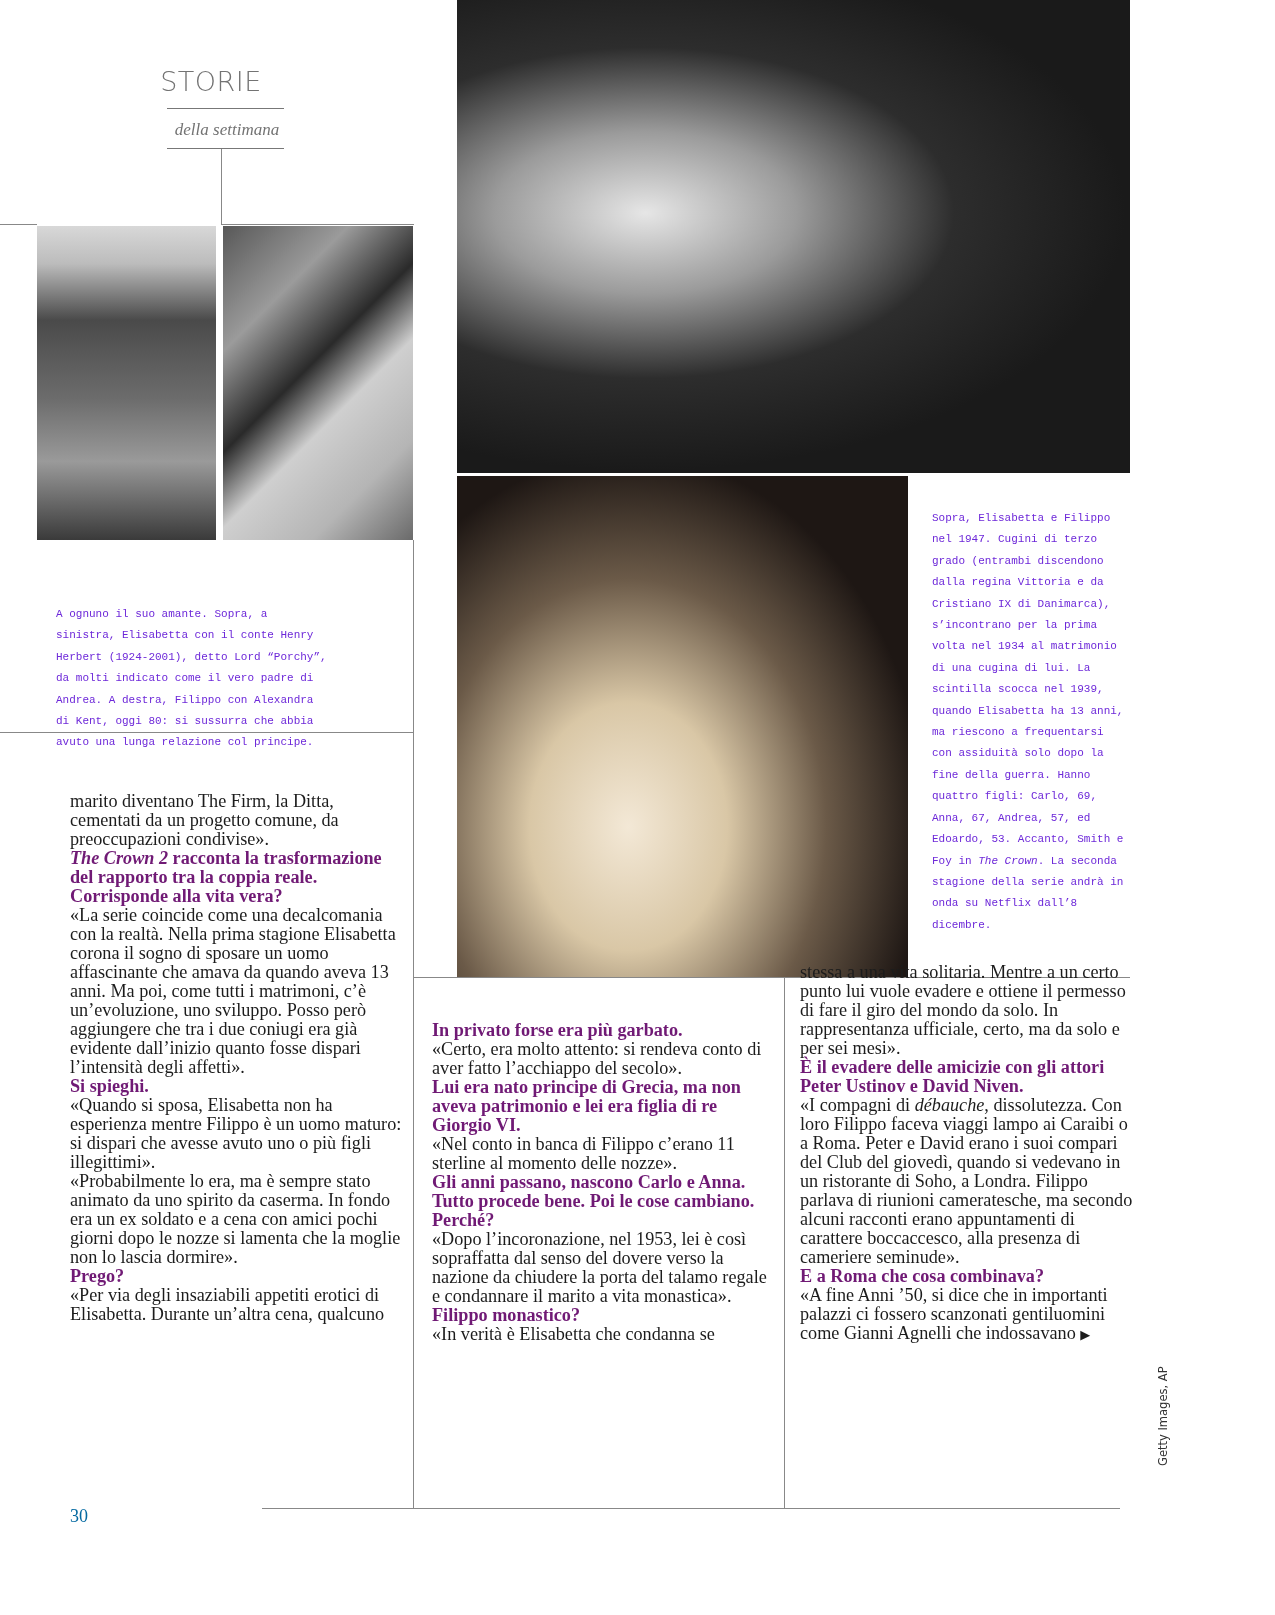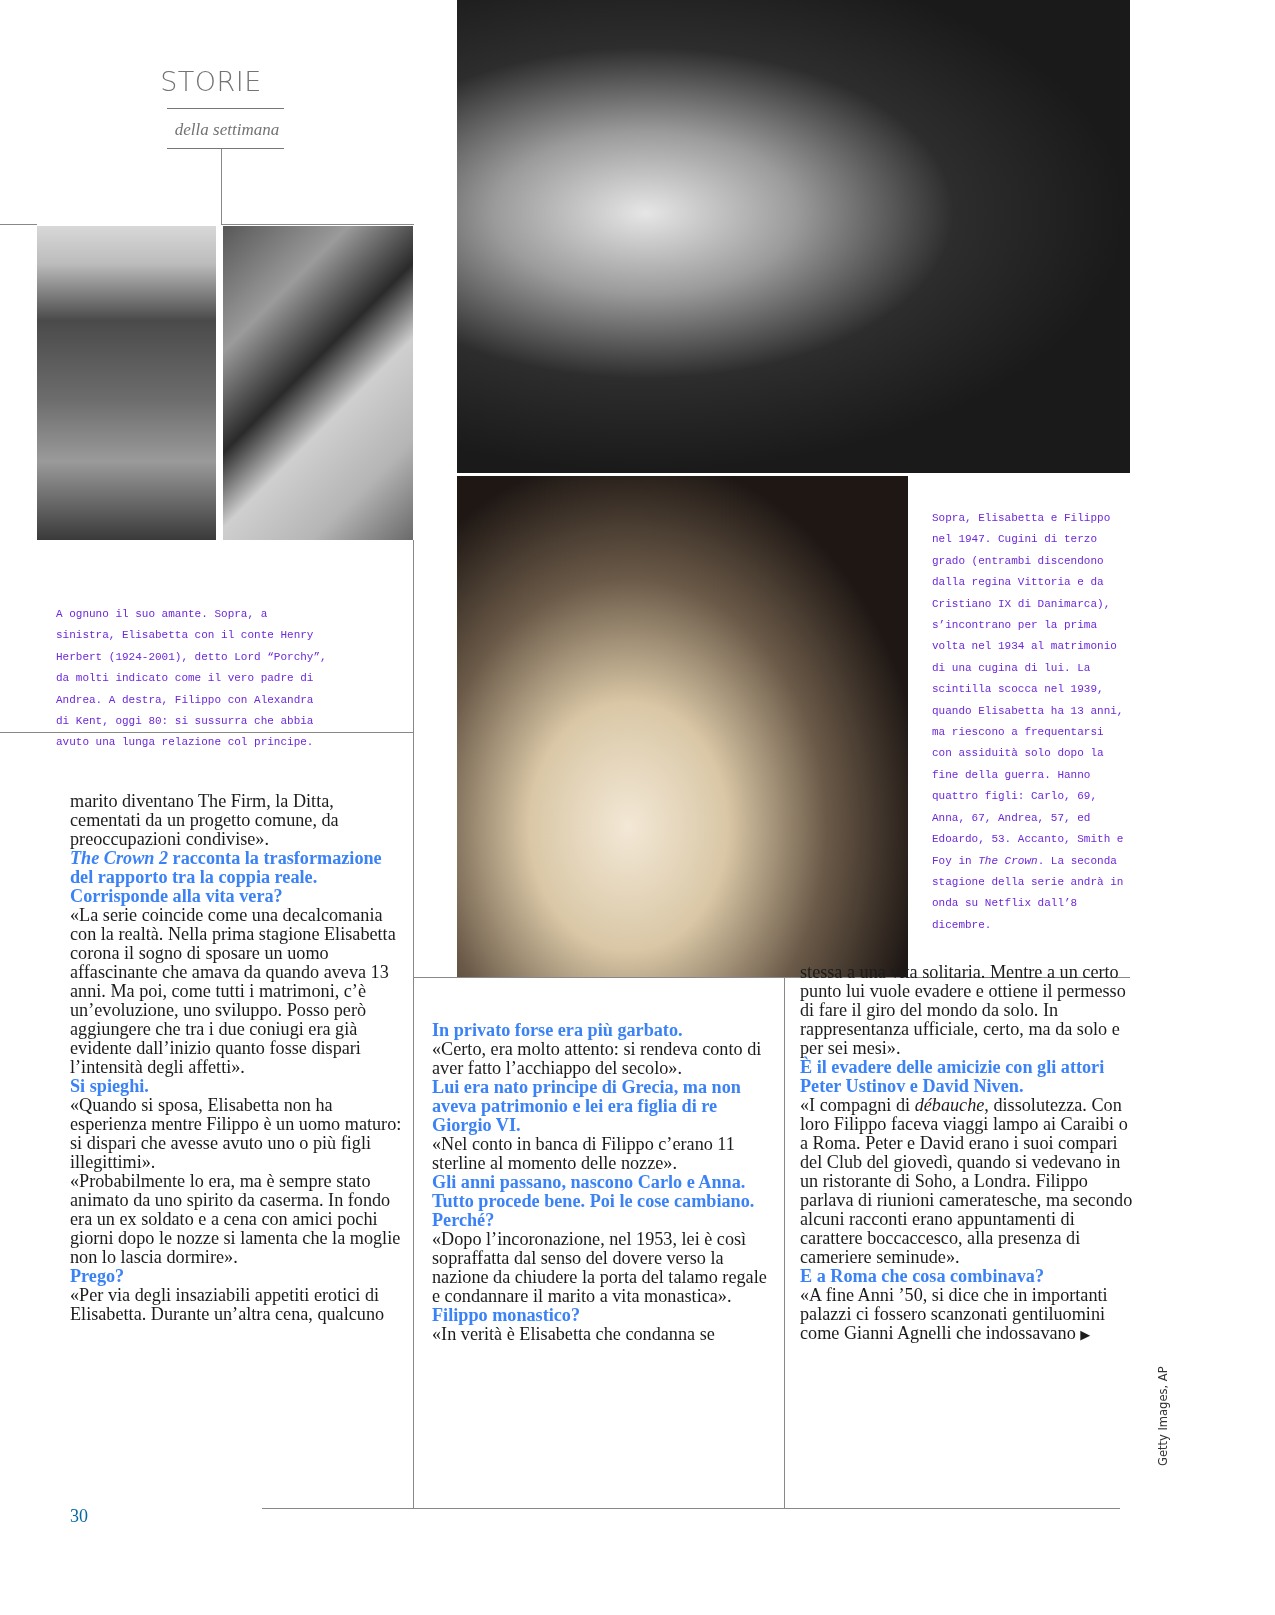--- a/index.html
+++ b/index.html
@@ -9,21 +9,21 @@
   .rule{background:#777;}
   .section-sub{left:168px;top:120px;width:118px;text-align:center;font-style:italic;font-size:17px;color:#737373;}
   .photo{overflow:hidden;}
   .bw1{background:linear-gradient(180deg,#d8d8d8 0%,#bcbcbc 12%,#4a4a4a 30%,#6c6c6c 55%,#9a9a9a 75%,#3a3a3a 100%);}
   .bw2{background:linear-gradient(135deg,#585858 0%,#9b9b9b 25%,#2a2a2a 45%,#cfcfcf 60%,#b5b5b5 80%,#6a6a6a 100%);}
   .bw3{background:radial-gradient(ellipse at 28% 45%,#e6e6e6 0%,#9b9b9b 22%,#2d2d2d 45%,#1a1a1a 70%),linear-gradient(90deg,#1e1e1e,#3a3a3a);}
   .color1{background:radial-gradient(ellipse at 38% 70%,#f3e8d6 0%,#d9c7a6 25%,#6b5a48 50%,#1e1714 75%),linear-gradient(90deg,#b9a078,#1a1512);}
   .caption{font-family:Liberation Mono, monospace;font-size:11px;line-height:21.4px;color:#6d28d9;font-weight:300;}
   .body-col{font-size:18.2px;line-height:19px;color:#1c1c1c;margin-top:8px;}
   .body-col p{margin:0;}
-  .body-col .q{font-weight:bold;color:#3b82f6;}
+  .body-col .q{font-weight:bold;color:#701a75;}
   .credit{font-family:"DejaVu Sans","Liberation Sans",sans-serif;font-size:11.5px;color:#333;transform:rotate(-90deg);transform-origin:left top;white-space:nowrap;}
   .pagenum{left:70px;top:1506px;font-size:18px;color:#0369a1;}
   .vline{background:#888;width:1px;}
   .hline{background:#888;height:1px;}
 </style>
 </head>
 <body>
 
 <div class="abs section-title">STORIE</div>
 <div class="abs rule" style="left:167px;top:108px;width:117px;height:1px;"></div>

